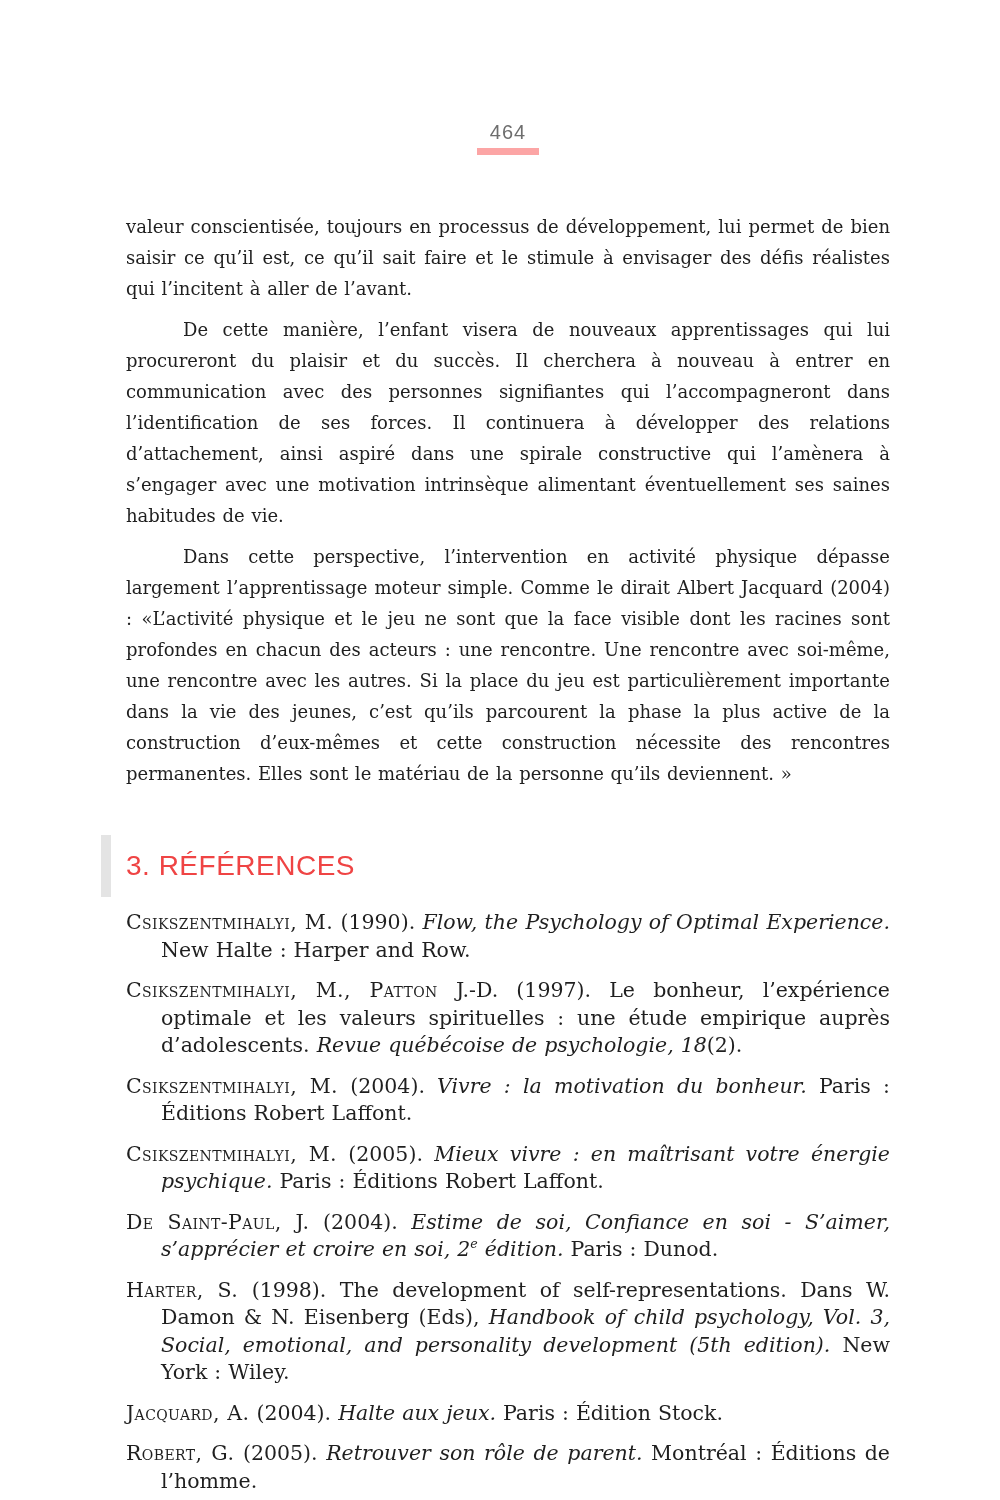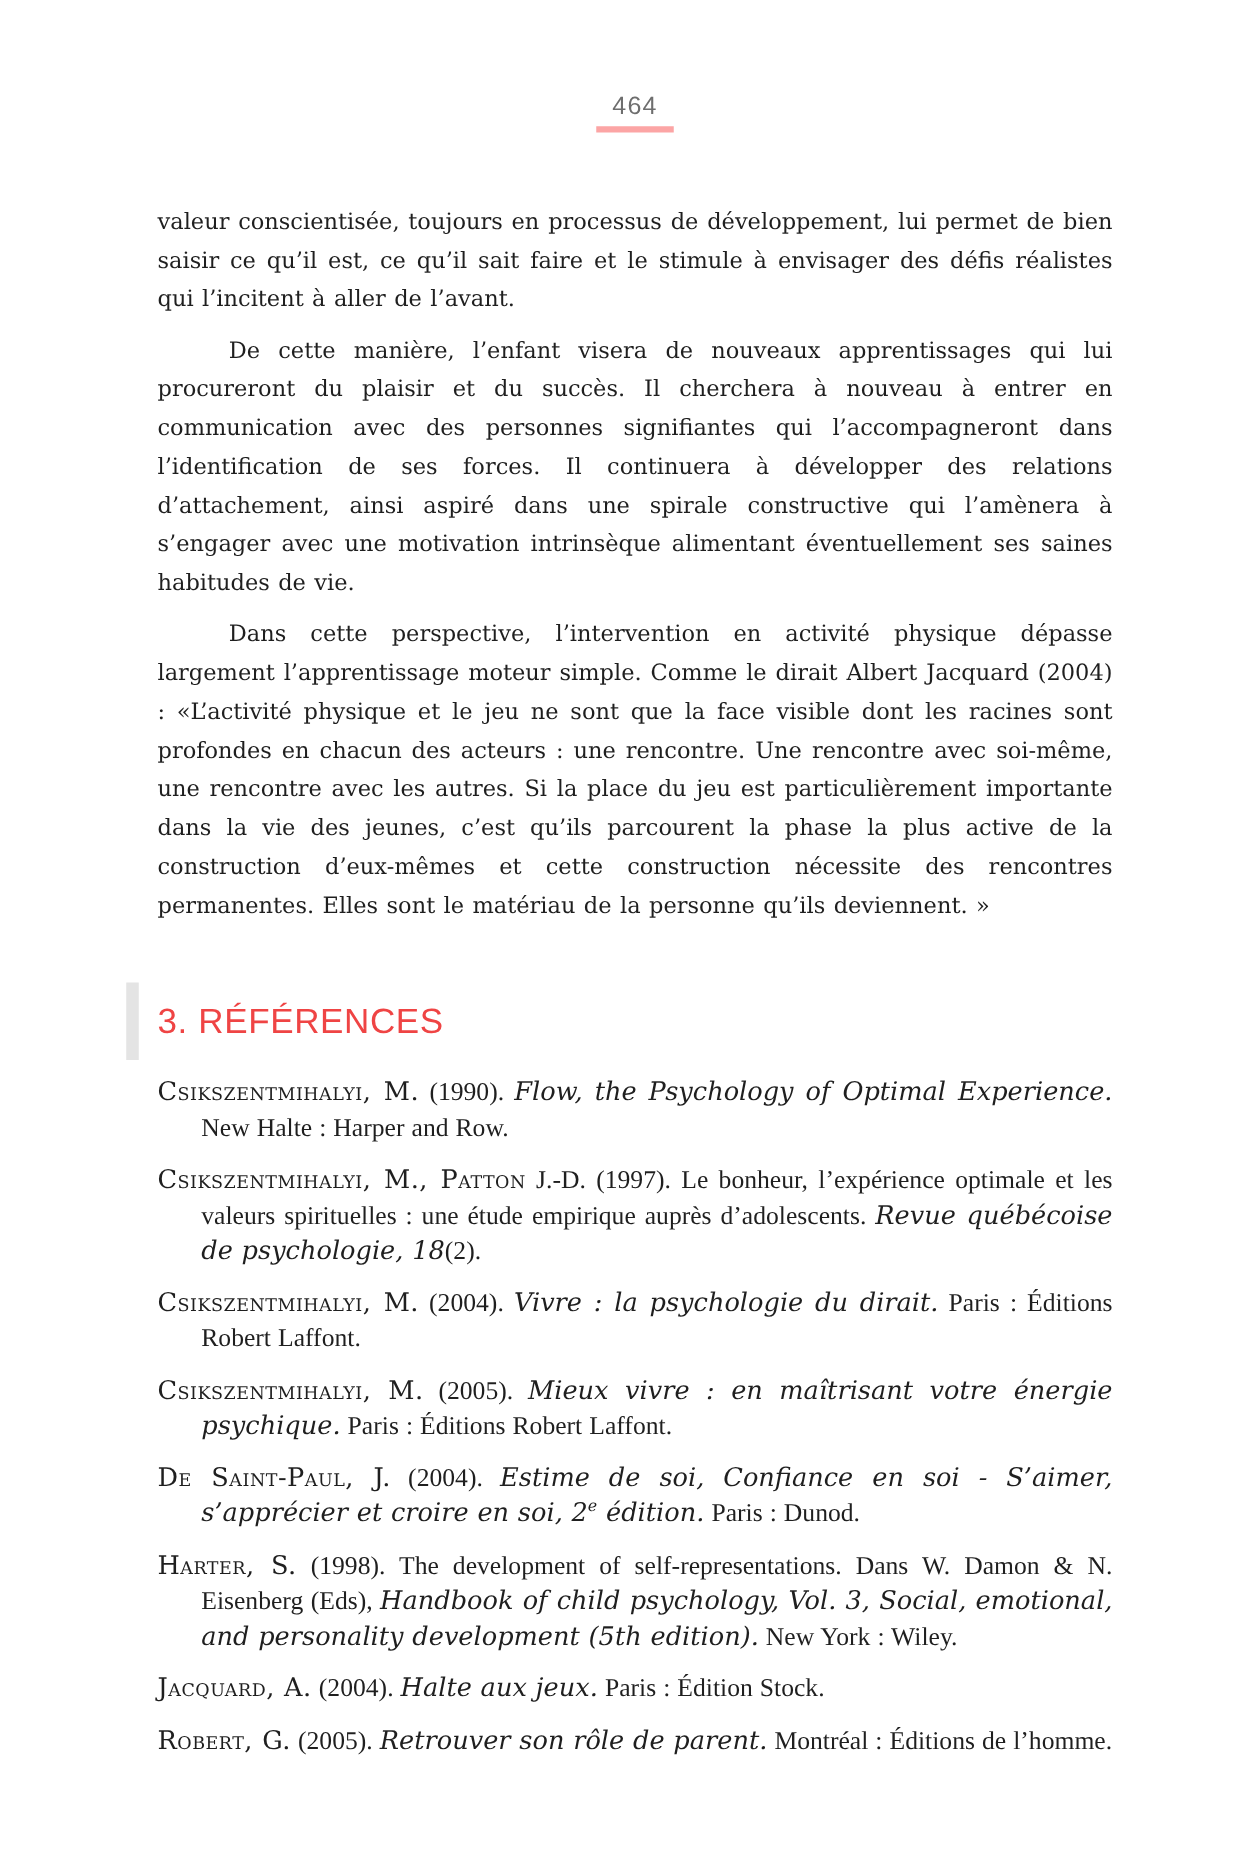--- a/index.html
+++ b/index.html
@@ -17,22 +17,23 @@
 
   
   .page-number-row { text-align: center; margin: 0; }
   .page-number {
     display: inline-block;
     font-family: "Liberation Sans", sans-serif;
     font-size: 20px;
     line-height: 22px;
     color: #6e6e6e;
     letter-spacing: 1px;
-    border-bottom: 5px solid #fca5a5;
+    border-bottom: 7px solid #fca5a5;
     padding: 0 13px 5px 13px;
+    margin-top: 47px;
   }
 
   
   .body-text { margin: 0; }
   .body-text p {
     margin: 0;
     font-size: 18px;
     line-height: 31px;
     text-align: justify;
     word-spacing: 1px;
@@ -71,21 +72,21 @@
     padding-left: 35px;
     text-indent: -35px;
     font-size: 20.5px;
     line-height: 27.5px;
     text-align: justify;
     word-spacing: 0.5px;
   }
   .seg-sc { font-variant: small-caps; letter-spacing: 0.4px; }
   .seg-italic { font-style: italic; }
   .seg-sup { font-style: italic; font-size: 0.62em; vertical-align: super; line-height: 0; }
-  .seg-plain { font-style: normal; font-family: Liberation Serif, serif; }
+  .seg-plain { font-style: normal; }
 </style>
 </head>
 <body>
 
 <div class="page">
 
   <div class="page-number-row">
     <span class="page-number">464</span>
   </div>
 
@@ -96,21 +97,21 @@
   </div>
 
   <div class="heading-row">
     <span class="heading-bar" style="background: rgb(228, 228, 228);"></span>
     <h2 class="section-heading">3. RÉFÉRENCES</h2>
   </div>
 
   <div class="references">
       <p class="reference"><span class="seg-sc">Csikszentmihalyi, M.</span><span class="seg-plain"> (1990). </span><span class="seg-italic">Flow, the Psychology of Optimal Experience.</span><span class="seg-plain"> New Halte : Harper and Row.</span></p>
       <p class="reference"><span class="seg-sc">Csikszentmihalyi, M., Patton</span><span class="seg-plain"> J.-D. (1997). Le bonheur, l’expérience optimale et les valeurs spirituelles : une étude empirique auprès d’adolescents. </span><span class="seg-italic">Revue québécoise de psychologie, 18</span><span class="seg-plain">(2).</span></p>
-      <p class="reference"><span class="seg-sc">Csikszentmihalyi, M.</span><span class="seg-plain"> (2004). </span><span class="seg-italic">Vivre : la psychologie du dirait.</span><span class="seg-plain"> Paris : Éditions Robert Laffont.</span></p>
+      <p class="reference"><span class="seg-sc">Csikszentmihalyi, M.</span><span class="seg-plain"> (2004). </span><span class="seg-italic">Vivre : la motivation du bonheur.</span><span class="seg-plain"> Paris : Éditions Robert Laffont.</span></p>
       <p class="reference"><span class="seg-sc">Csikszentmihalyi, M.</span><span class="seg-plain"> (2005). </span><span class="seg-italic">Mieux vivre : en maîtrisant votre énergie psychique.</span><span class="seg-plain"> Paris : Éditions Robert Laffont.</span></p>
       <p class="reference"><span class="seg-sc">De Saint-Paul, J.</span><span class="seg-plain"> (2004). </span><span class="seg-italic">Estime de soi, Confiance en soi - S’aimer, s’apprécier et croire en soi, 2</span><span class="seg-sup">e</span><span class="seg-italic"> édition.</span><span class="seg-plain"> Paris : Dunod.</span></p>
       <p class="reference"><span class="seg-sc">Harter, S.</span><span class="seg-plain"> (1998). The development of self-representations. Dans W. Damon &amp; N. Eisenberg (Eds), </span><span class="seg-italic">Handbook of child psychology, Vol. 3, Social, emotional, and personality development (5th edition).</span><span class="seg-plain"> New York : Wiley.</span></p>
       <p class="reference"><span class="seg-sc">Jacquard, A.</span><span class="seg-plain"> (2004). </span><span class="seg-italic">Halte aux jeux.</span><span class="seg-plain"> Paris : Édition Stock.</span></p>
       <p class="reference"><span class="seg-sc">Robert, G.</span><span class="seg-plain"> (2005). </span><span class="seg-italic">Retrouver son rôle de parent.</span><span class="seg-plain"> Montréal : Éditions de l’homme.</span></p>
     </div>
 
 </div>
 
 </body></html>

